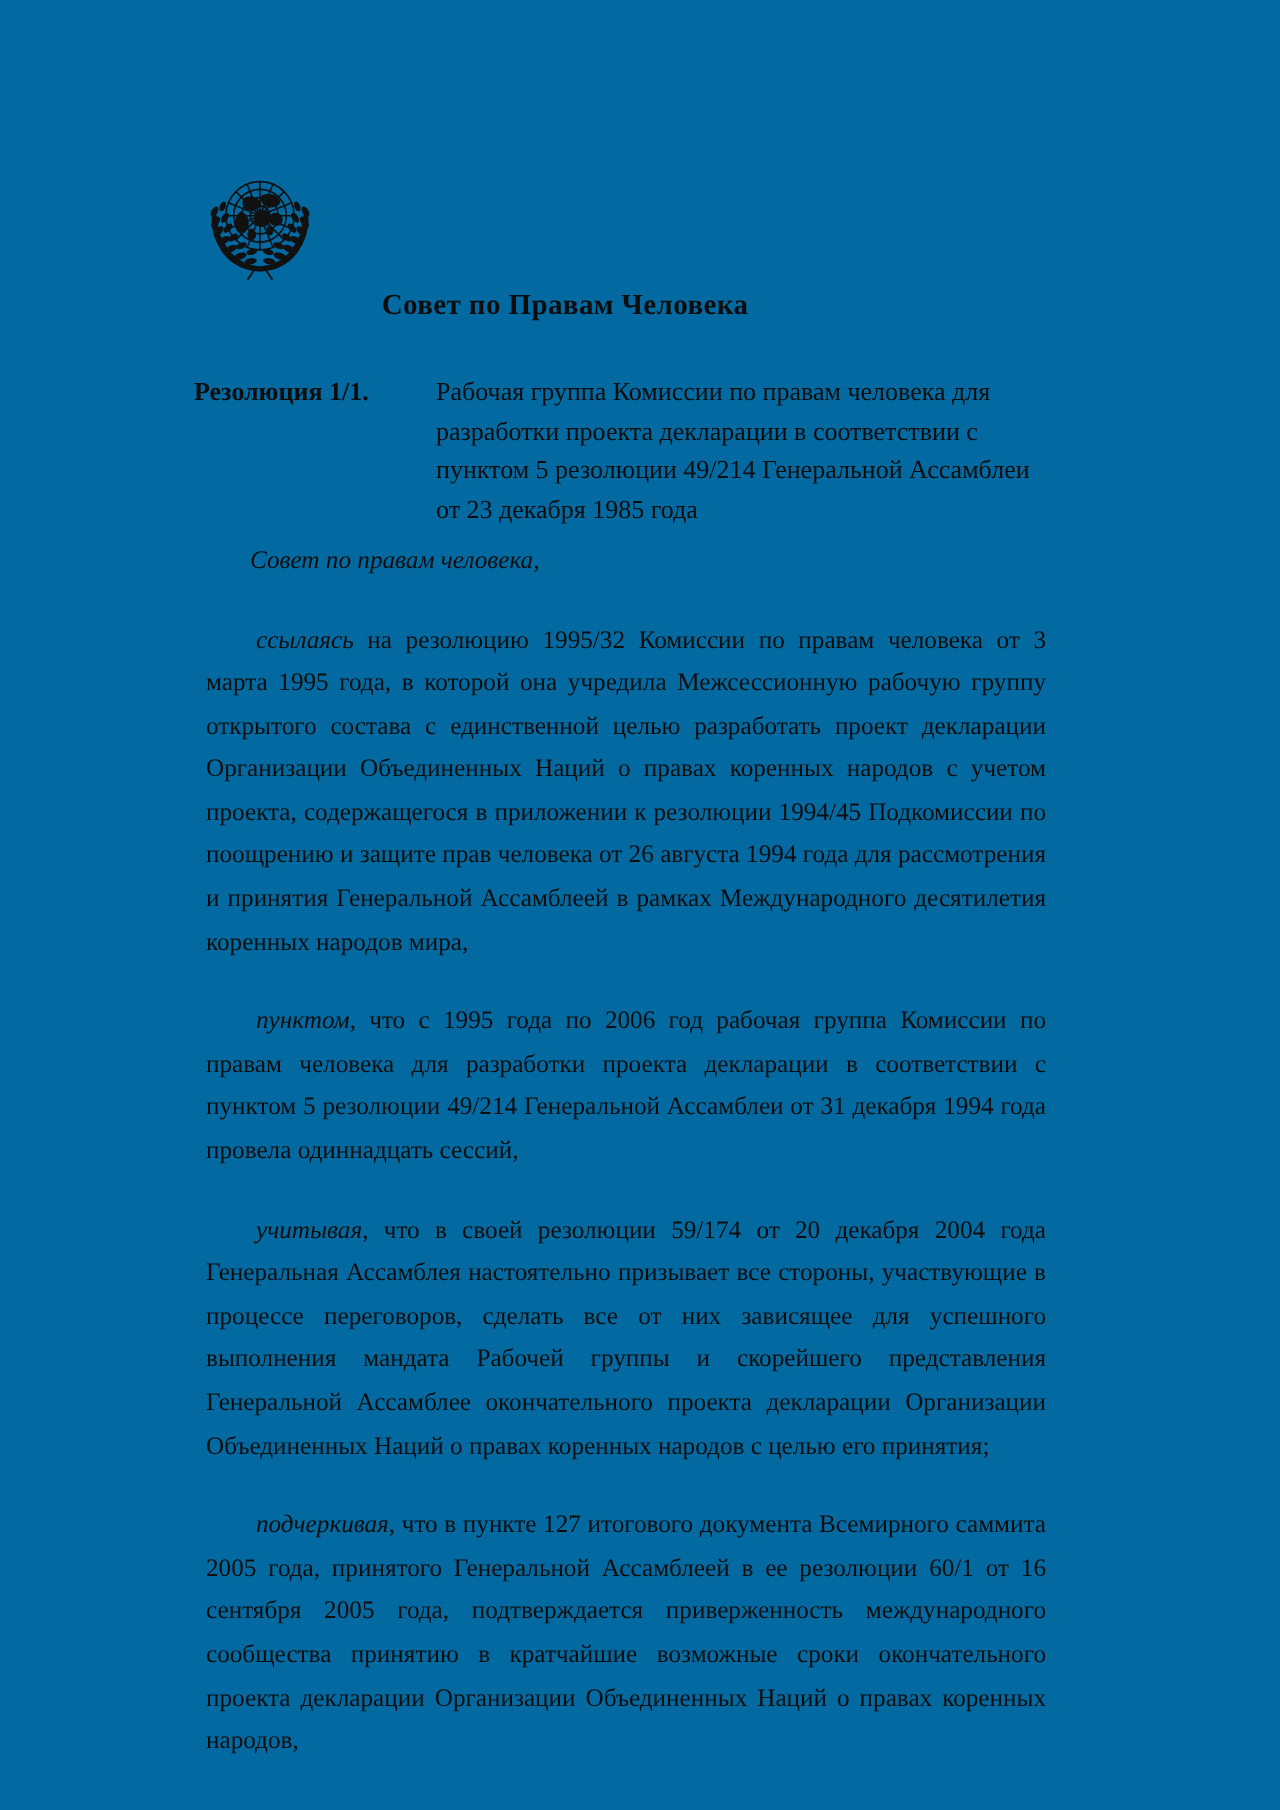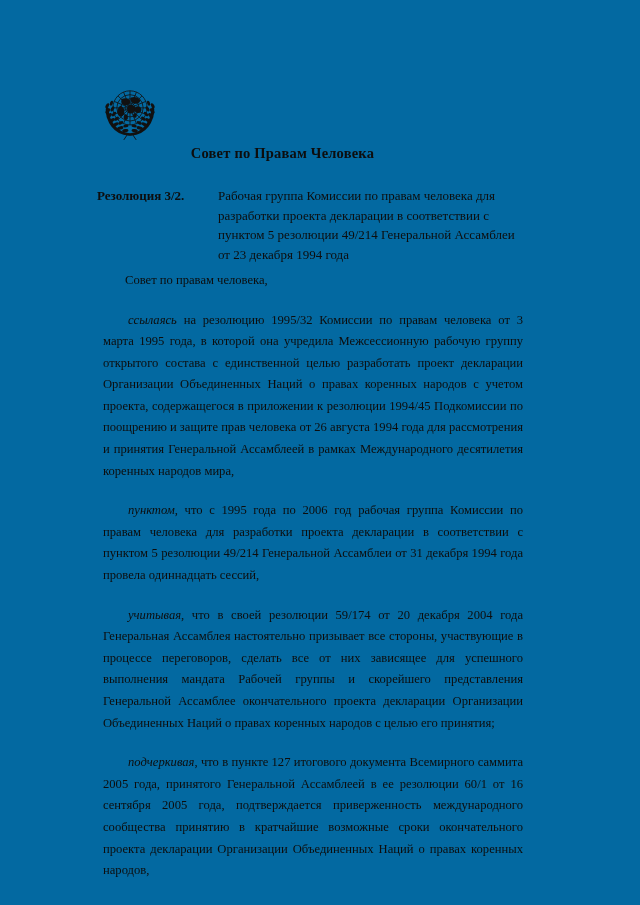--- a/index.html
+++ b/index.html
@@ -71,20 +71,21 @@
   .resolution-title .tline { display: block; white-space: nowrap; }
 
   
   .body-block {
     position: absolute;
     left: 103px;
     top: 270px;
     width: 424px;
   }
   .salutation {
+    font-style: italic;
     font-size: 12.6px;
     line-height: 21.5px;
     margin: 0 0 18px 22px;
   }
   .para {
     font-size: 12.6px;
     line-height: 21.6px;
     text-align: justify;
     margin: 0 4px 18px 0;
     text-indent: 25px;
@@ -169,26 +170,26 @@
       <g stroke="#111111" stroke-width="1.8" fill="none">
         <line x1="56" y1="100" x2="48" y2="112"></line>
         <line x1="64" y1="100" x2="72" y2="112"></line>
       </g>
     </svg>
   </div>
 
   <div class="council-title">Совет по Правам Человека</div>
 
   <div class="resolution-row">
-    <div class="resolution-label">Резолюция 3/2.</div>
+    <div class="resolution-label">Резолюция 1/1.</div>
     <div class="resolution-title">
       <span class="tline">Рабочая группа Комиссии по правам человека для</span>
       <span class="tline">разработки проекта декларации в соответствии с</span>
       <span class="tline">пунктом 5 резолюции 49/214 Генеральной Ассамблеи</span>
-      <span class="tline">от 23 декабря 1994 года</span>
+      <span class="tline">от 23 декабря 1985 года</span>
     </div>
   </div>
 
   <div class="body-block">
 
     <p class="salutation">Совет по правам человека,</p>
 
     <p class="para">
       <span class="lead">ссылаясь</span><span> на резолюцию 1995/32 Комиссии по правам человека от 3 марта 1995 года, в которой она учредила Межсессионную рабочую группу открытого состава с единственной целью разработать проект декларации Организации Объединенных Наций о правах коренных народов с учетом проекта, содержащегося в приложении к резолюции 1994/45 Подкомиссии по поощрению и защите прав человека от 26 августа 1994 года для рассмотрения и принятия Генеральной Ассамблеей в рамках Международного десятилетия коренных народов мира,</span>
     </p>

